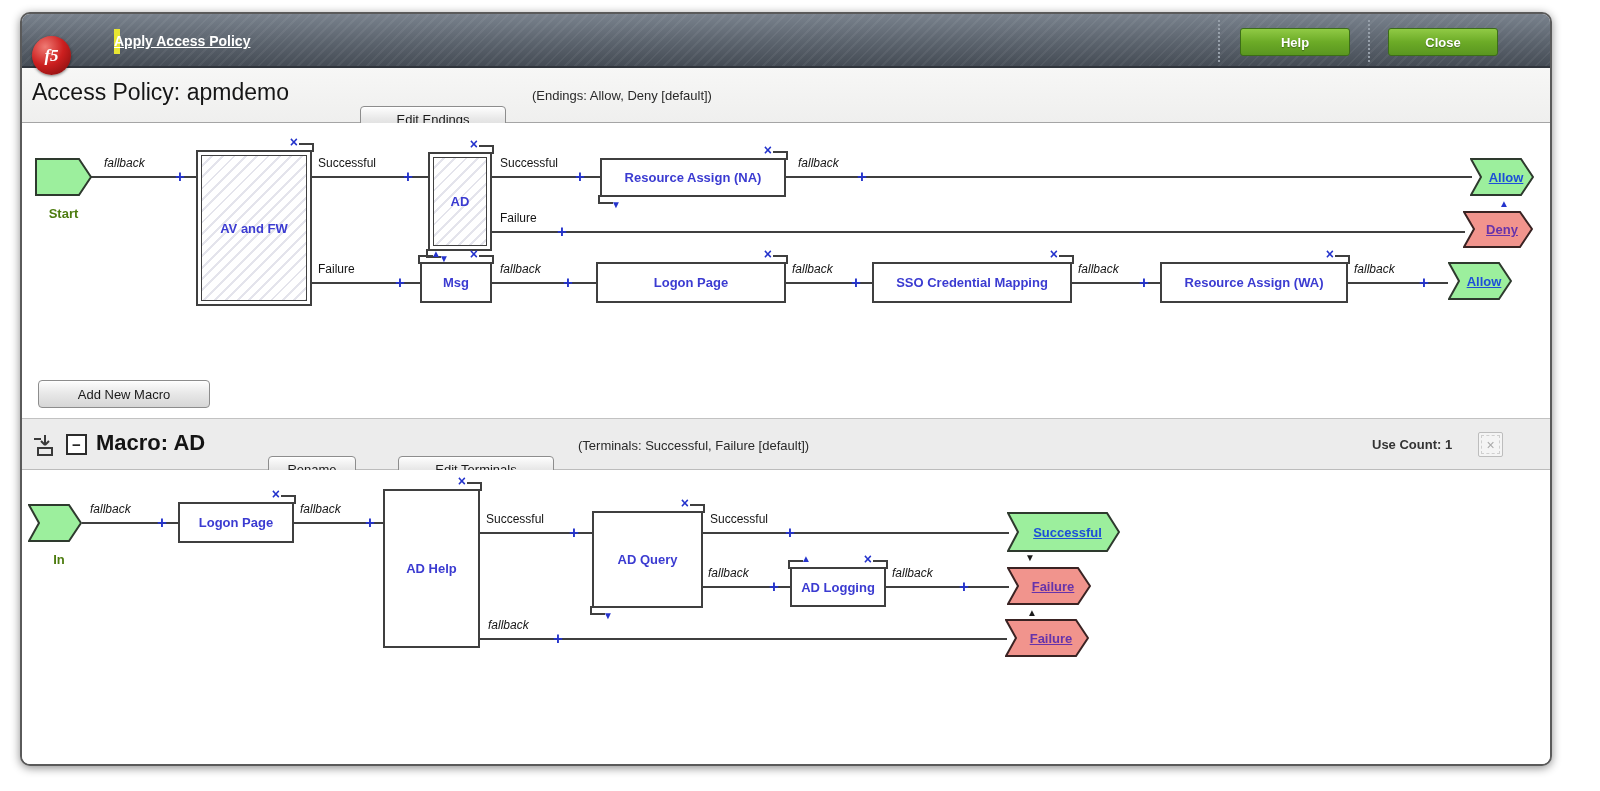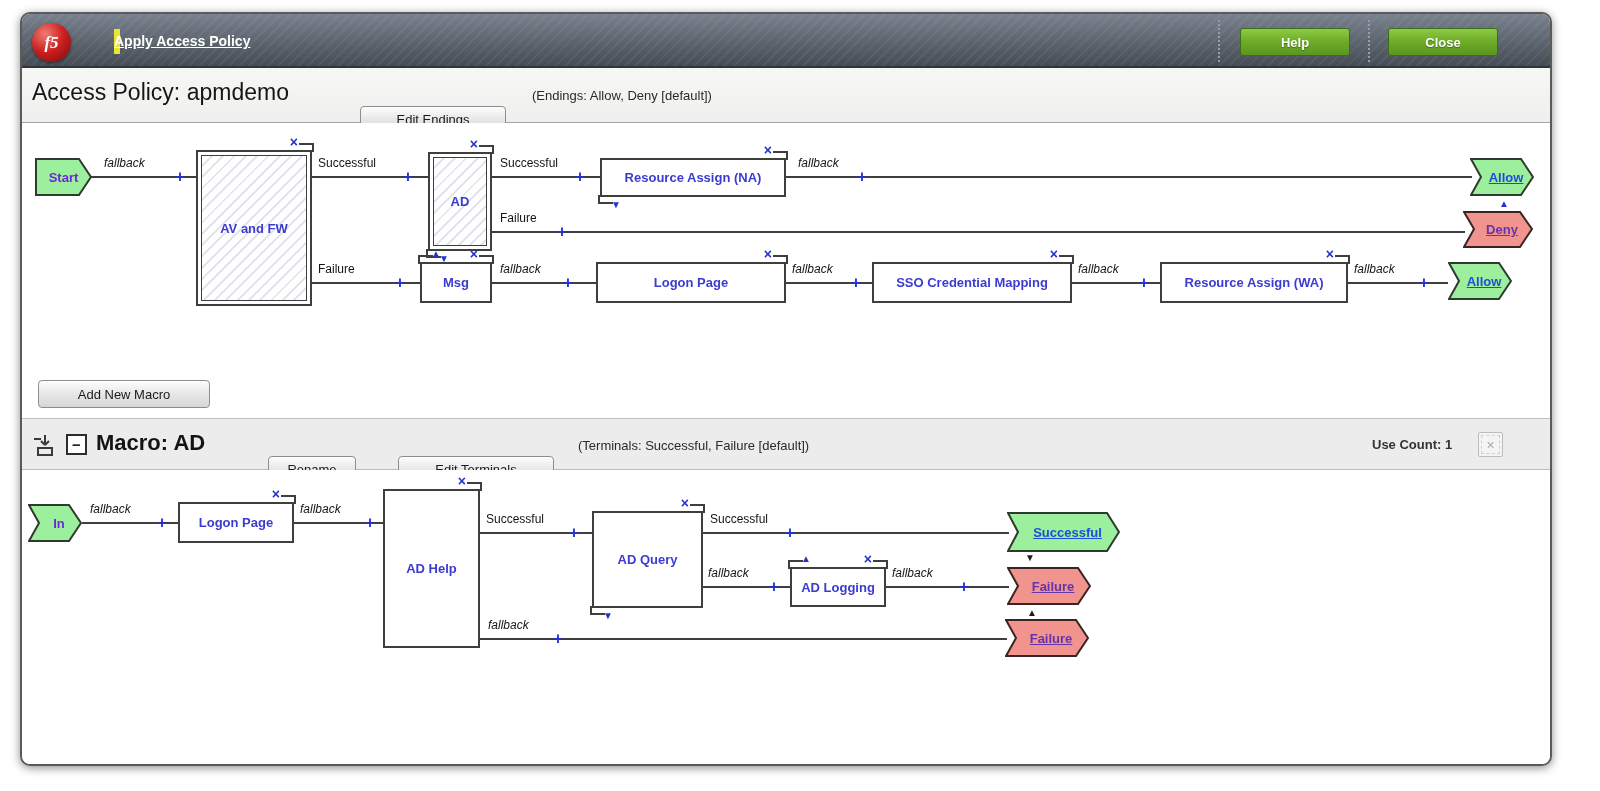--- a/index.html
+++ b/index.html
@@ -8,21 +8,21 @@
   .window { position:absolute; left:20px; top:12px; width:1532px; height:754px;
             background:#ffffff; border:2px solid #5a5a5a; border-radius:10px;
             box-shadow:0 2px 10px rgba(0,0,0,.45); overflow:hidden; }
 
   
   .hdr { position:relative; height:54px;
          background:linear-gradient(#79828d, #5b636d 55%, #454c55);
          border-bottom:2px solid #30353c; }
   .hdr::after { content:""; position:absolute; inset:0;
          background:repeating-linear-gradient(135deg, rgba(255,255,255,.05) 0 2px, rgba(0,0,0,0) 2px 7px); }
-  .logo { position:absolute; left:10px; top:9px; width:39px; height:39px; border-radius:50%;
+  .logo { position:absolute; left:10px; top:22px; width:39px; height:39px; border-radius:50%;
           background:radial-gradient(circle at 34% 28%, #ef7b74, #cc1f1f 48%, #7e0d0d 95%);
           color:#fff; font:italic bold 17px "Liberation Serif", serif;
           display:flex; align-items:center; justify-content:center; z-index:2;
           box-shadow:0 1px 3px rgba(0,0,0,.5); }
   .ybar { position:absolute; left:92px; top:15px; width:6px; height:25px; background:#e8e632; z-index:2; }
   .applylink { position:absolute; left:92px; top:19px; color:#ffffff; font-size:14px; font-weight:bold;
                text-decoration:underline; z-index:2; cursor:pointer; }
   .dotsep { position:absolute; top:6px; height:42px; border-left:2px dotted #97a0aa; z-index:2; }
   .gbtn-green { position:absolute; top:14px; width:110px; height:28px; z-index:2;
                 background:linear-gradient(#90ca45, #6cab27 50%, #5a9620);
@@ -66,21 +66,21 @@
           border-top:2px solid #3f3f3f; border-left:2px solid #3f3f3f; }
   .xg   { position:absolute; top:-17px; right:12px; color:#2433cc; font-weight:bold; font-size:14px;
           line-height:1; cursor:pointer; }
   .dg   { position:absolute; bottom:-15px; left:9px; color:#2433cc; font-size:10px; line-height:1; cursor:pointer; }
   .ug   { position:absolute; top:-15px; left:9px; color:#2433cc; font-size:10px; line-height:1; cursor:pointer; }
 
   .term { position:absolute; z-index:2; }
   .term svg { position:absolute; left:0; top:0; }
   .tlabel { position:relative; display:flex; width:100%; height:100%; align-items:center;
             justify-content:center; padding-left:8px; font-size:13px; font-weight:bold; white-space:nowrap; }
-  .tdark  { color:#6d28d9; text-decoration:none; }
+  .tdark  { color:#4d7c0f; text-decoration:none;margin-top:36px; }
   .tblue  { color:#1d4ed8; text-decoration:underline; cursor:pointer; }
   .tpurp  { color:#6633aa; text-decoration:underline; cursor:pointer; }
   .tri { position:absolute; font-size:10px; line-height:1; z-index:3; }
 
   
   .macrobar { position:relative; height:52px; background:#ececec;
               border-top:1px solid #c2c2c2; border-bottom:1px solid #bcbcbc; }
   .mtitle { position:absolute; left:74px; top:11px; font-size:22px; color:#141414; font-weight:bold; }
   .collapse { position:absolute; left:44px; top:15px; width:21px; height:21px; border:2px solid #2c2c2c;
               background:#fff; display:flex; align-items:center; justify-content:center;

